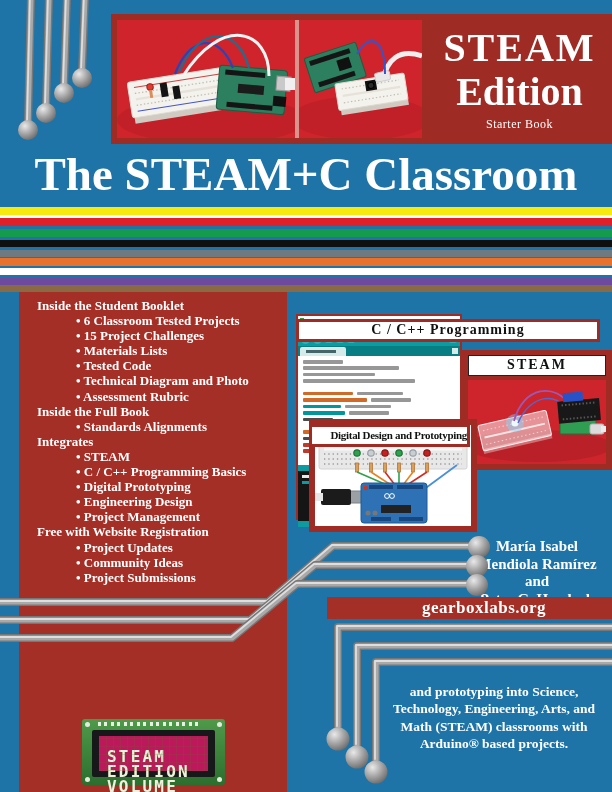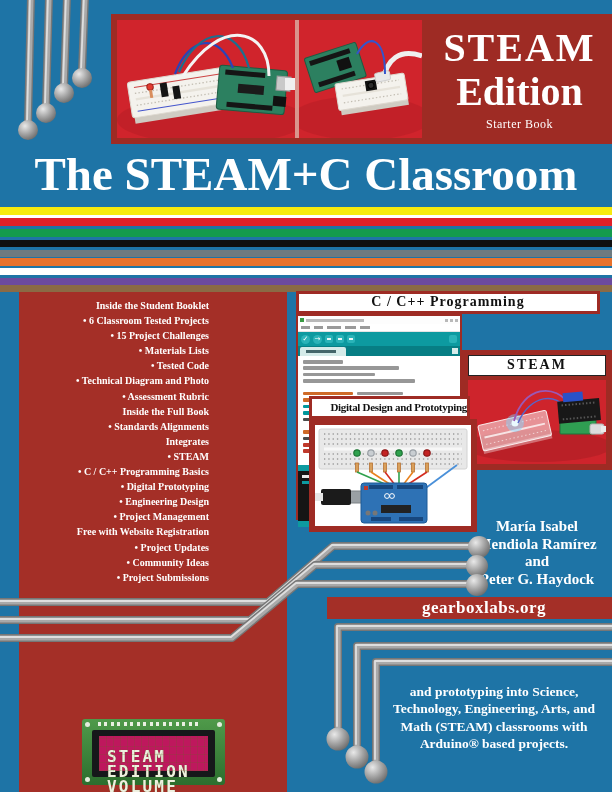--- a/index.html
+++ b/index.html
@@ -20,22 +20,22 @@
 
   
   .cover-title{position:absolute;left:0;top:147px;width:612px;text-align:center;color:#fff;
                font-size:47px;font-weight:bold;z-index:2;white-space:nowrap;}
 
   
   .stripe{position:absolute;left:0;width:612px;z-index:1;}
 
   
   .booklet-panel{position:absolute;left:19px;top:292px;width:268px;height:500px;background:#a42f27;z-index:1;}
-  .booklet-list{position:absolute;left:18px;top:6px;color:#fff;font-weight:bold;font-size:10px;
-                line-height:15.1px;white-space:nowrap;text-align:right;}
+  .booklet-list{position:absolute;left:18px;top:6px;color:#fff;font-weight:bold;font-size:13px;
+                line-height:15.1px;white-space:nowrap;}
   .premium-list{position:absolute;left:18px;top:357px;color:#fff;font-weight:bold;font-size:13px;
                 line-height:15.7px;white-space:nowrap;}
   .li-h{margin-left:0;}
   .li-b{margin-left:39px;}
 
   
   .lcd{position:absolute;left:63px;top:427px;width:143px;height:66px;border-radius:3px;
        background:linear-gradient(#4f9a4a,#2c6e2e);}
   .lcd-pins{position:absolute;left:16px;top:3px;width:104px;height:4px;
             background:repeating-linear-gradient(90deg,#e9f0e2 0 3px,transparent 3px 6.5px);}
@@ -44,21 +44,21 @@
   .lcd-screen{position:absolute;left:7px;top:6px;right:7px;bottom:6px;background:#be185d;
               font-family:"DejaVu Sans Mono",monospace;font-size:16px;font-weight:bold;color:#eef0e0;
               letter-spacing:2.2px;padding:13px 0 0 8px;line-height:15px;
               text-shadow:0 0 1px #55691c;}
   .lcd-screen:after{content:"";position:absolute;inset:0;
       background:repeating-linear-gradient(90deg,rgba(90,110,30,.18) 0 1px,transparent 1px 7px),
                  repeating-linear-gradient(0deg,rgba(90,110,30,.18) 0 1px,transparent 1px 8px);}
 
   
   .label-bar{position:absolute;background:#fff;border:3px solid #9e2b24;box-sizing:border-box;
-             text-align:center;font-weight:bold;color:#111;}
+             text-align:center;font-weight:bold;color:#111;margin-top:28px;}
   .cpp-label{left:296px;top:291px;width:304px;height:23px;font-size:14px;line-height:16px;z-index:5;letter-spacing:1px;}
   .dd-label{left:309px;top:396px;width:161px;height:23px;font-size:11px;line-height:16px;z-index:6;letter-spacing:-0.3px;text-align:right;}
 
   
   .ide{position:absolute;left:296px;top:314px;width:166px;height:206px;background:#fff;
        border:2px solid #9e2b24;box-sizing:border-box;z-index:3;}
   .ide-title{height:8px;background:#fdfdfd;position:relative;}
   .dot-green{position:absolute;left:2px;top:2px;width:4px;height:4px;background:#3a9b43;}
   .t-bar{position:absolute;top:2.5px;height:3px;background:#b9b9b9;}
   .ide-menu{height:7px;border-bottom:1px solid #e4e4e4;display:flex;gap:4px;align-items:center;padding-left:3px;}
@@ -88,21 +88,21 @@
                box-sizing:border-box;padding:5px 6px;z-index:4;}
   .steam-header{height:21px;background:#fff;border:1px solid #222;box-sizing:border-box;text-align:center;
                 font-size:14px;font-weight:bold;line-height:18px;letter-spacing:2px;color:#111;}
   .steam-photo{margin-top:4px;height:84px;background:#ce242c;position:relative;overflow:hidden;}
 
   
   .dd-body{position:absolute;left:309px;top:419px;width:168px;height:113px;background:#fff;
            border:6px solid #9e2b24;box-sizing:border-box;z-index:5;overflow:hidden;}
 
   
-  .authors{position:absolute;left:462px;top:518px;width:150px;text-align:center;color:#fff;
+  .authors{position:absolute;left:462px;top:538px;width:150px;text-align:center;color:#fff;
            font-weight:bold;font-size:15px;line-height:17.5px;z-index:2;}
   .website-bar{position:absolute;left:327px;top:597px;width:314px;height:22px;background:#a42f27;
                color:#fff;font-weight:bold;font-size:17px;text-align:center;line-height:22px;
                letter-spacing:0.5px;z-index:2;}
   .blurb{position:absolute;left:378px;top:683px;width:232px;text-align:center;color:#fff;
          font-weight:bold;font-size:13.5px;line-height:17.3px;z-index:2;}
 
   
   .wires{position:absolute;left:0;top:0;z-index:30;pointer-events:none;}
   .wire-base{fill:none;stroke:#777;stroke-width:8;stroke-linejoin:round;stroke-linecap:round;}

